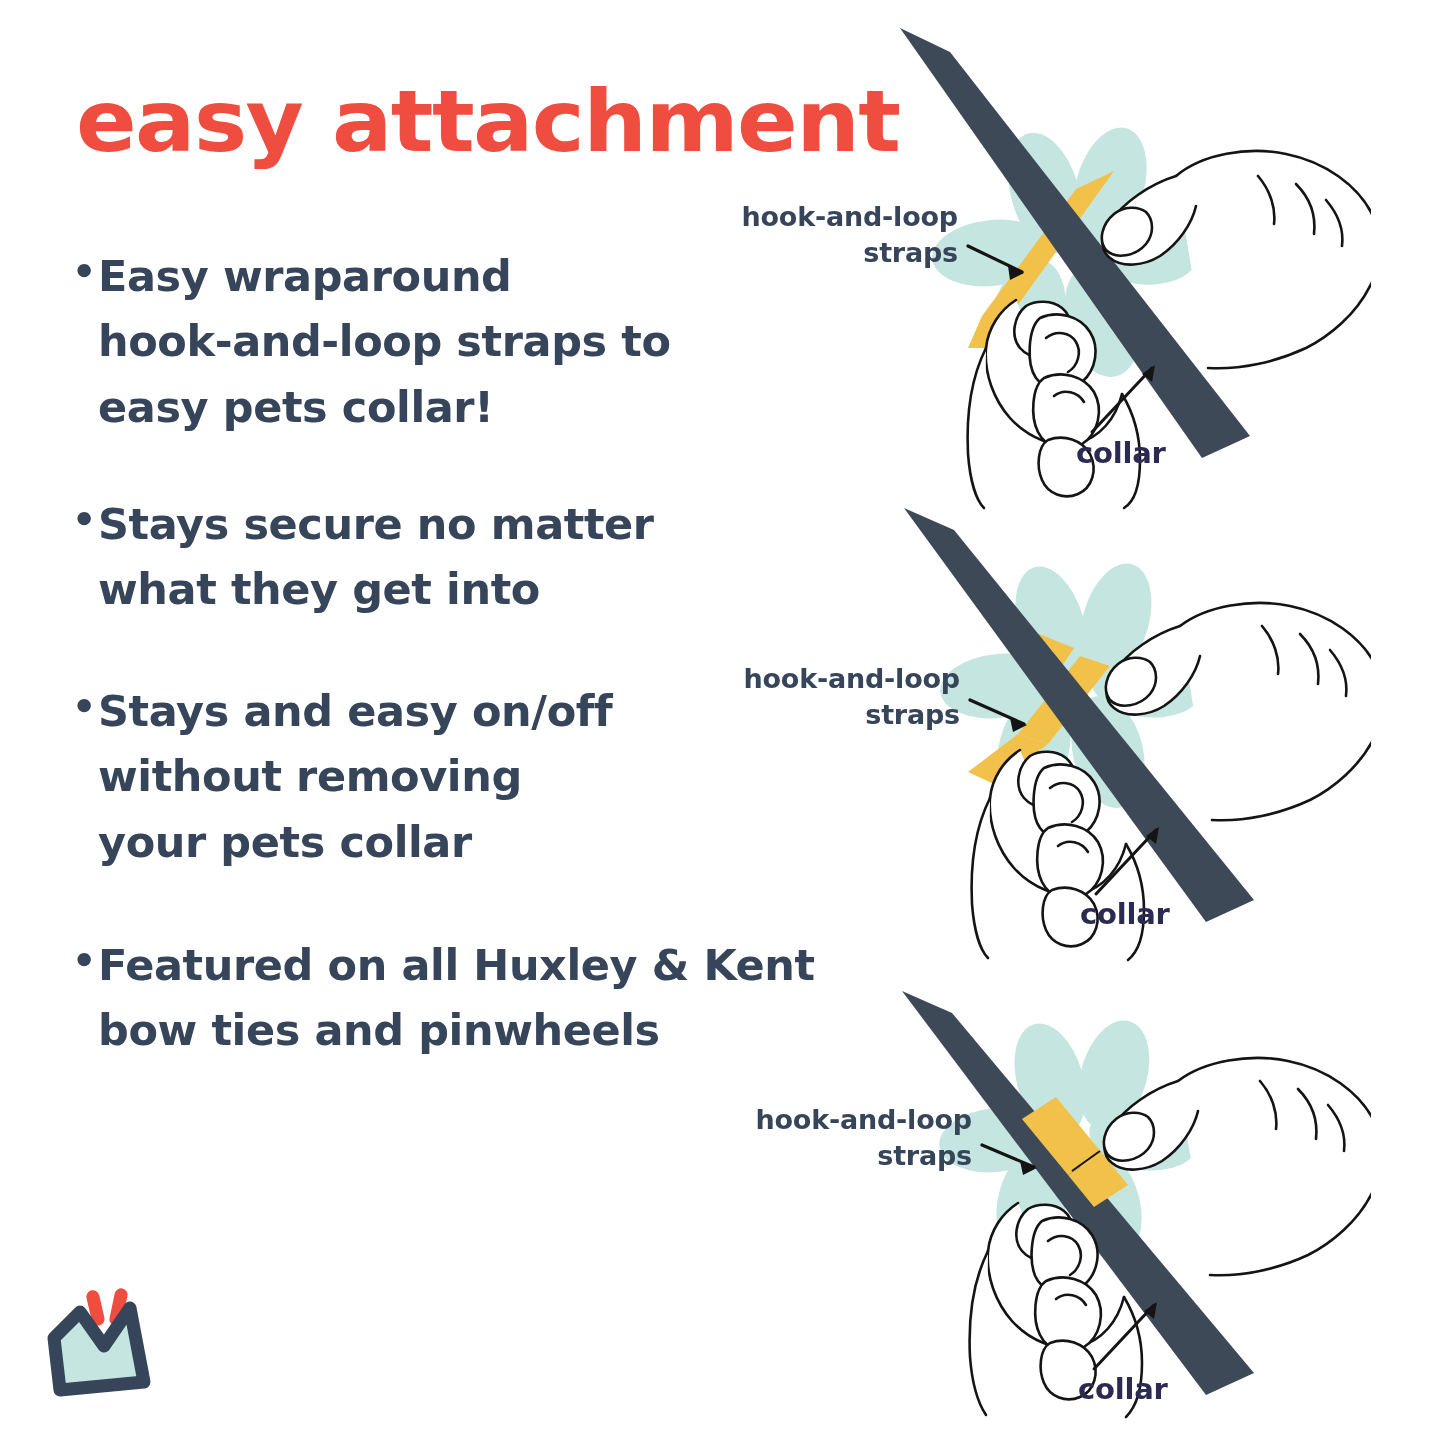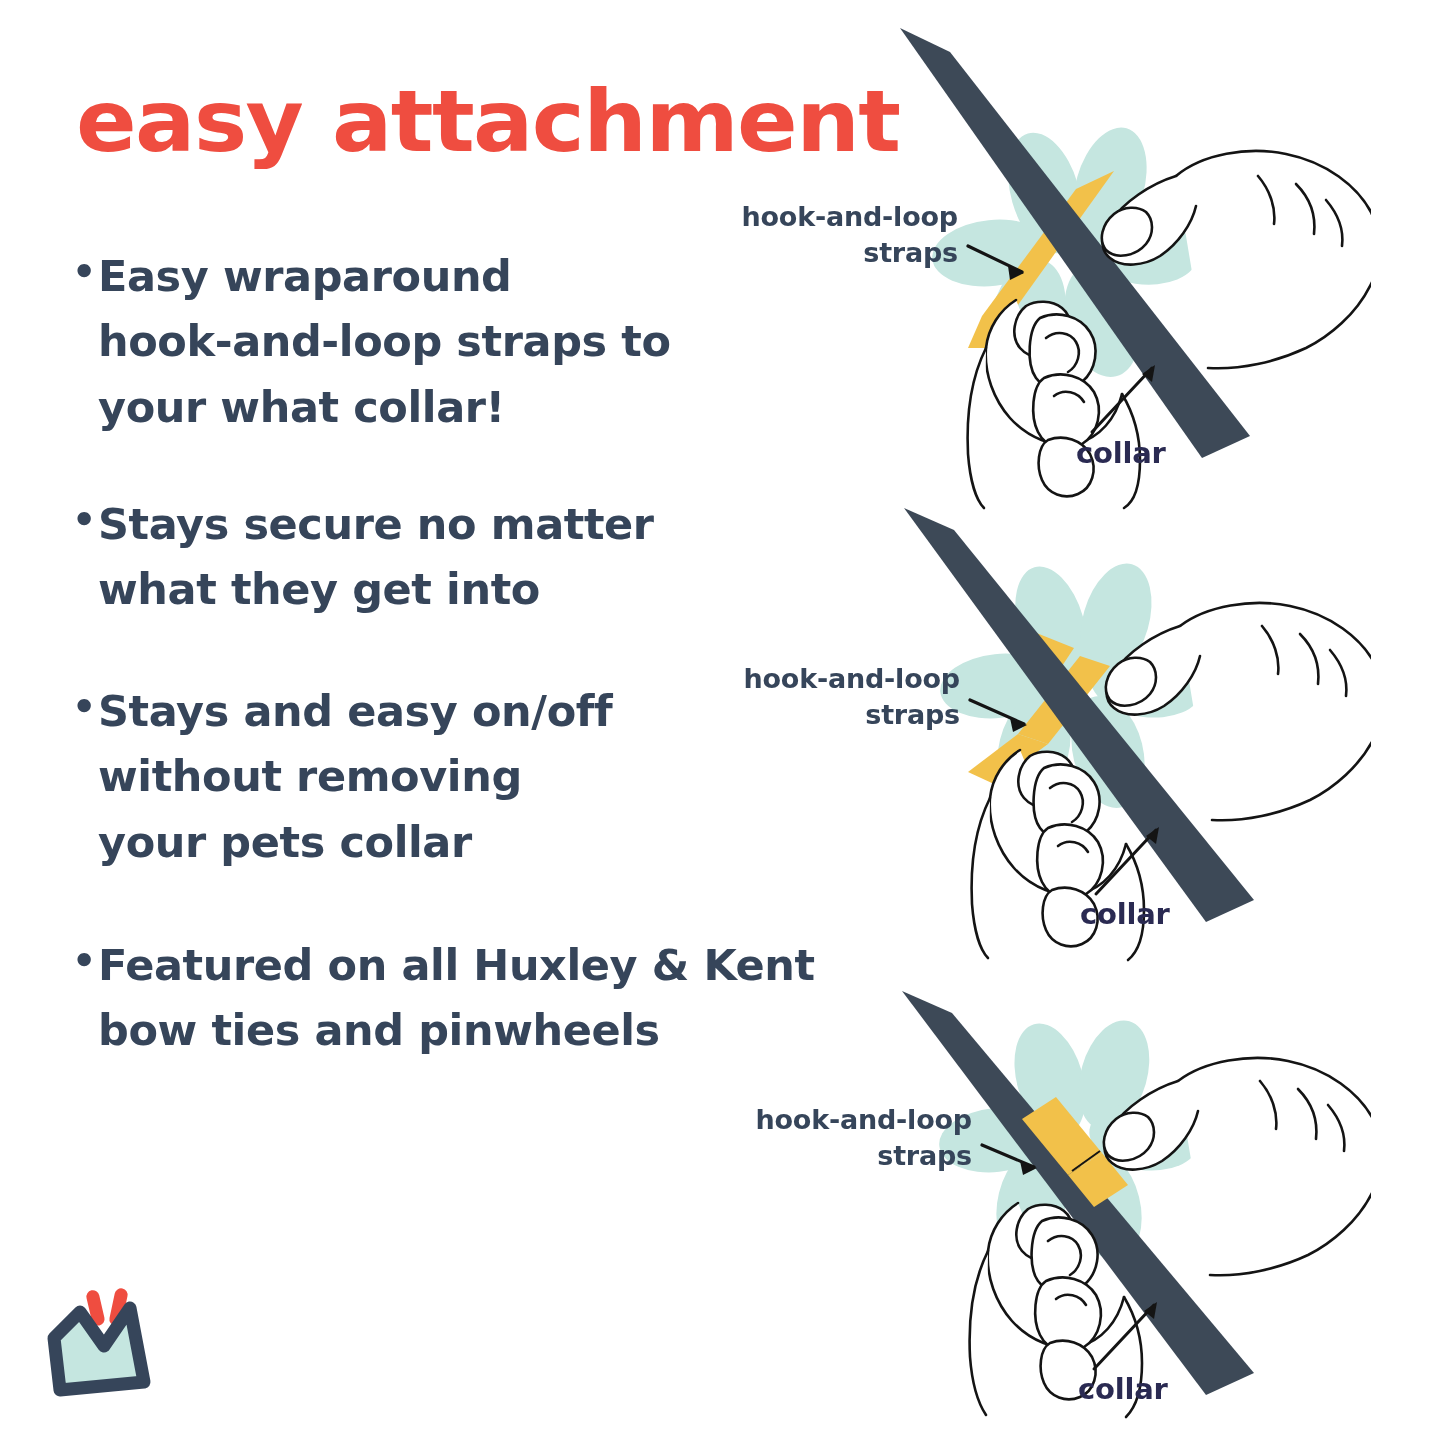--- a/index.html
+++ b/index.html
@@ -87,21 +87,21 @@
 <div id="canvas">
 
   <div id="title">easy attachment</div>
 
   <div id="bullets">
 
     <div class="bullet b0">
       <span class="dot">•</span>
       <span class="btext">Easy wraparound
 hook-and-loop straps to
-your what collar!</span>
+easy pets collar!</span>
     </div>
 
     <div class="bullet b1">
       <span class="dot">•</span>
       <span class="btext">Stays secure no matter
 what they get into</span>
     </div>
 
     <div class="bullet b2">
       <span class="dot">•</span>

